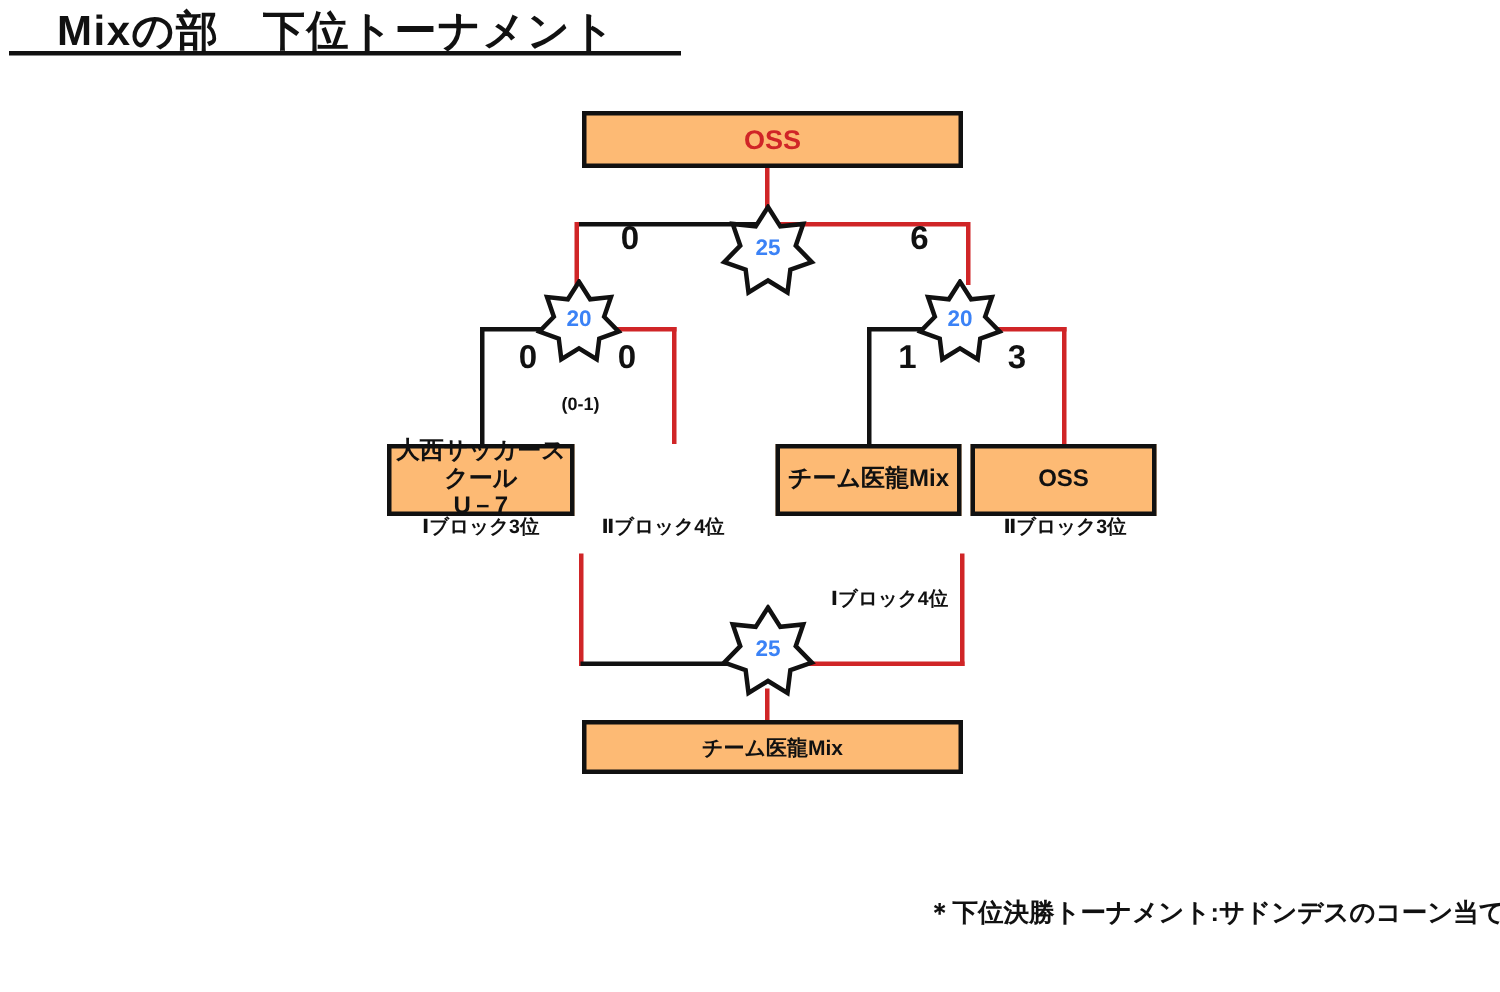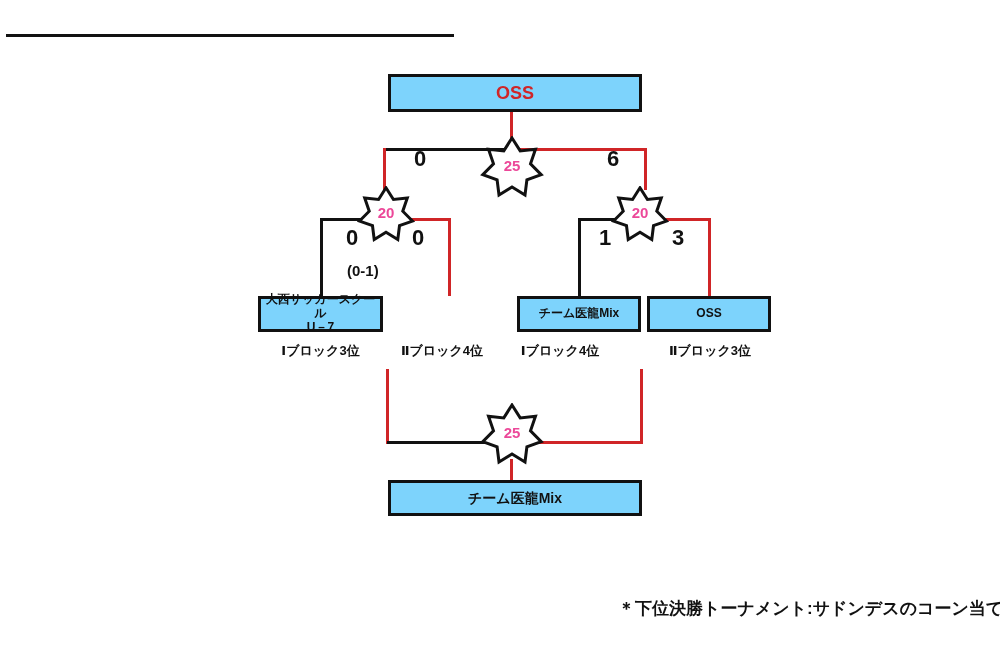--- a/index.html
+++ b/index.html
@@ -16,46 +16,47 @@
   .ln.h{height:3px;}
   .ln.v{width:3px;}
   .ln.k{background:#111111;}
   .ln.r{background:#d02527;}
   
   .star{z-index:2;}
   .star svg{display:block;width:100%;height:100%;}
   .star .num{
     position:absolute;left:0;top:0;right:0;bottom:6px;
     display:flex;align-items:center;justify-content:center;
-    font-size:15px;font-weight:700;color:#ec4899;text-align:right;
+    font-size:15px;font-weight:700;color:#3b82f6;text-align:right;
   }
   
   .tbox{
-    box-sizing:border-box;border:3px solid #111;background:#7dd3fc;z-index:2;
+    box-sizing:border-box;border:3px solid #111;background:#fdba74;z-index:2;
     display:flex;flex-direction:column;align-items:center;justify-content:center;
     text-align:center;font-weight:600;line-height:1.15;
   }
   #champ-box{left:388px;top:74px;width:254px;height:38px;font-size:18px;font-weight:700;color:#d02527;}
-  .team{top:296px;height:36px;font-size:12px;}
+  .team{top:296px;height:48px;font-size:16px;}
   #team1{left:258px;width:125px;}
   #team2{left:388px;width:124px;}
   #team3{left:517px;width:124px;}
   #team4{left:647px;width:124px;}
   #winner-box{left:388px;top:480px;width:254px;height:36px;font-size:14px;}
   
   .score{width:40px;text-align:center;font-size:22px;font-weight:700;z-index:3;}
   .seed{top:342px;text-align:center;font-size:13px;font-weight:700;z-index:3;}
-  #pk-note{left:347px;top:262px;width:80px;text-align:left;font-size:15px;font-weight:600;z-index:3;}
+  #pk-note{left:347px;top:262px;width:80px;text-align:center;font-size:12px;font-weight:600;z-index:3;}
   .footnote{font-size:17px;font-weight:700;white-space:nowrap;z-index:3;}
 </style>
 </head>
 <body>
 
 <div id="stage">
 
+  <div class="abs" id="title">Mixの部　下位トーナメント</div>
   <div class="abs" id="title-underline"></div>
 
   <div class="abs tbox" id="champ-box">
     <span>OSS</span>
   </div>
 
   <div class="abs ln v r" style="left:510px;top:111px;height:32px;"></div>
   <div class="abs ln h k" style="left:384px;top:148px;width:128px;"></div>
   <div class="abs ln h r" style="left:512px;top:148px;width:134px;"></div>
   <div class="abs ln v r" style="left:383px;top:148px;height:42px;"></div>
@@ -121,21 +122,21 @@
     <span>チーム医龍Mix</span>
     <span></span>
   </div>
   <div class="abs tbox team" id="team4">
     <span>OSS</span>
     <span></span>
   </div>
 
   <div class="abs seed" style="left:258px;width:125px;">Ⅰブロック3位</div>
   <div class="abs seed" style="left:380px;width:124px;">Ⅱブロック4位</div>
-  <div class="abs seed" style="left:498px;width:124px;">Ⅰブロック4位</div>
+  <div class="abs seed" style="left:531px;width:124px;margin-top:48px;">Ⅰブロック4位</div>
   <div class="abs seed" style="left:648px;width:124px;">Ⅱブロック3位</div>
 
   <div class="abs tbox" id="winner-box">
     <span>チーム医龍Mix</span>
   </div>
 
   <div class="abs footnote" style="left:618px;top:597px;">＊下位決勝トーナメント:サドンデスのコーン当て</div>
 
 </div>
 

